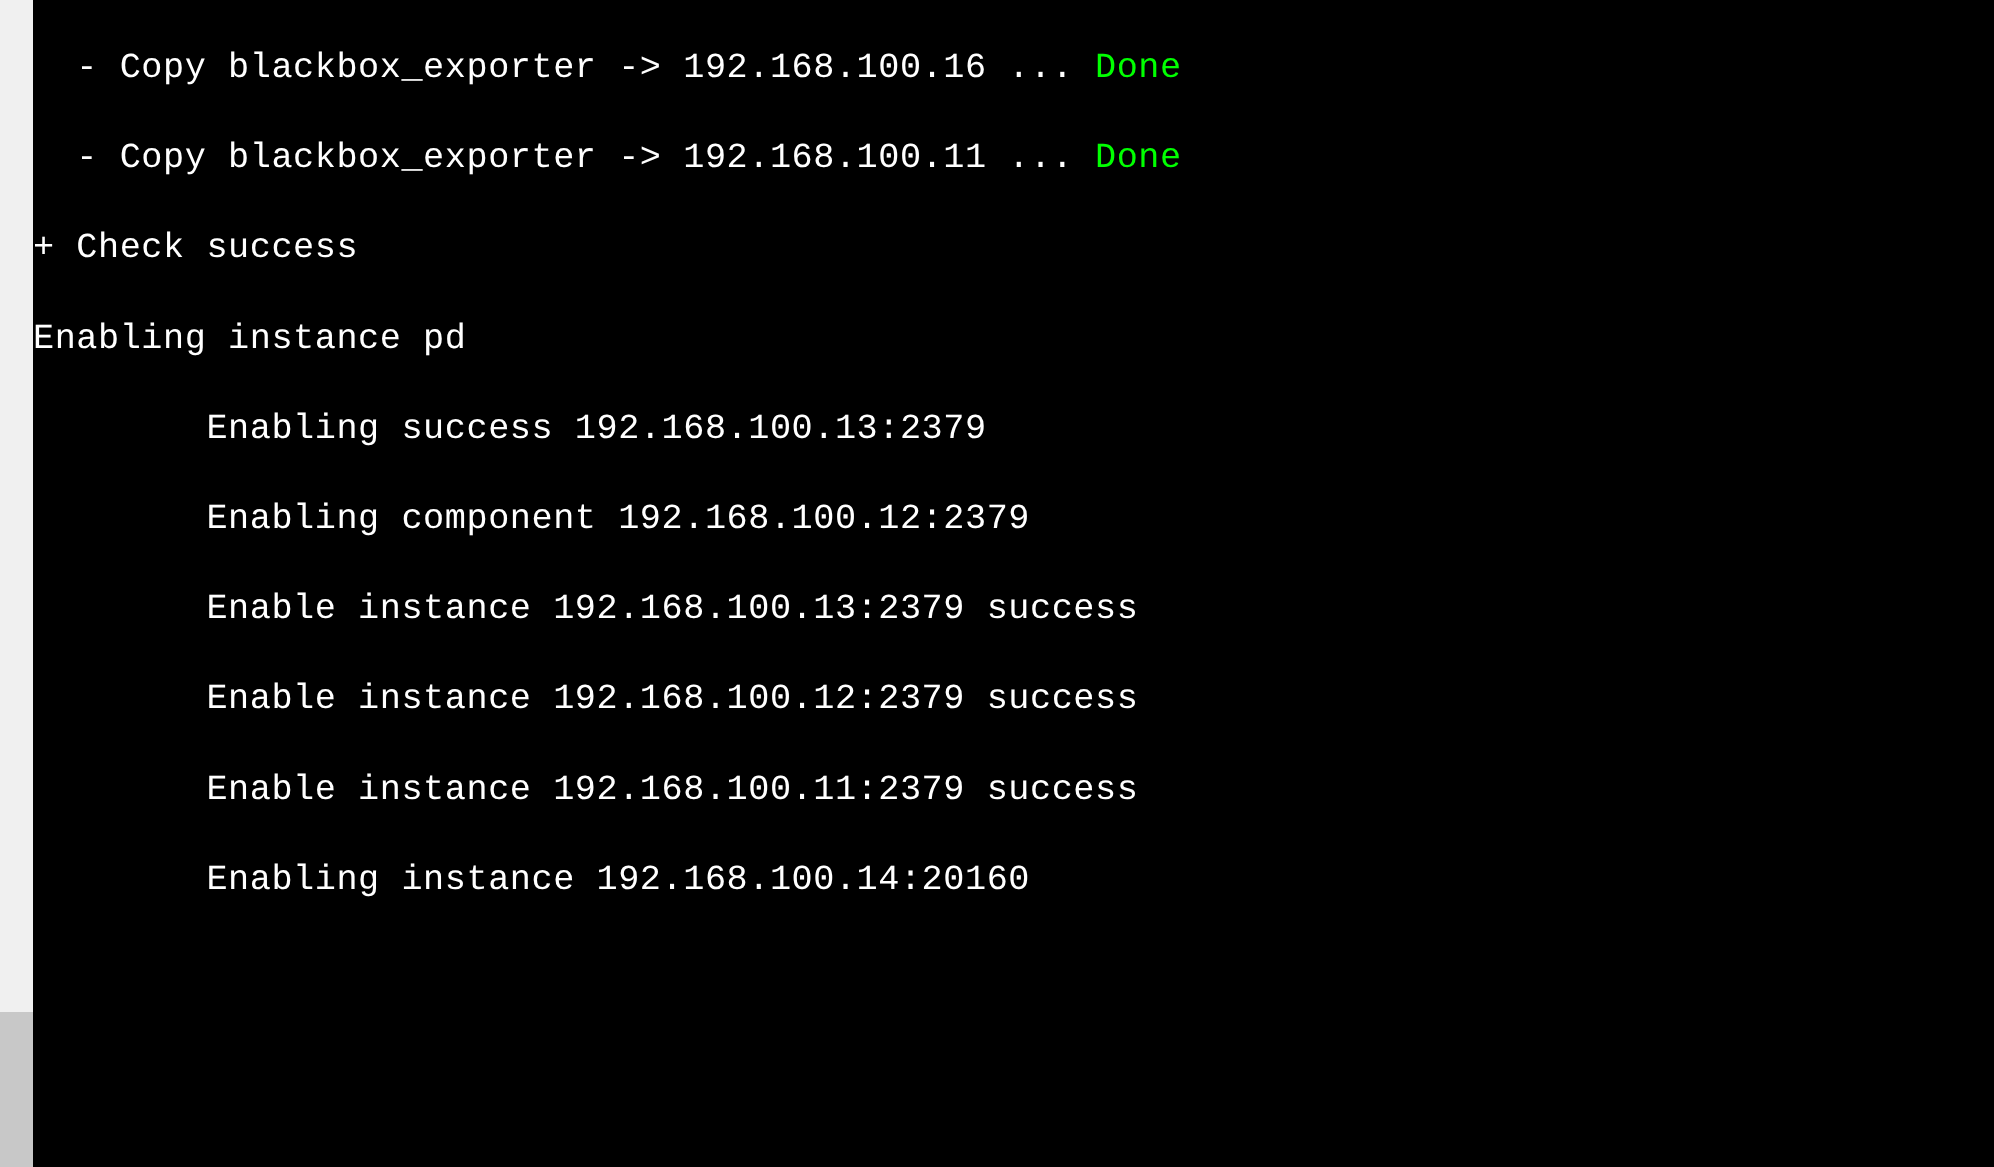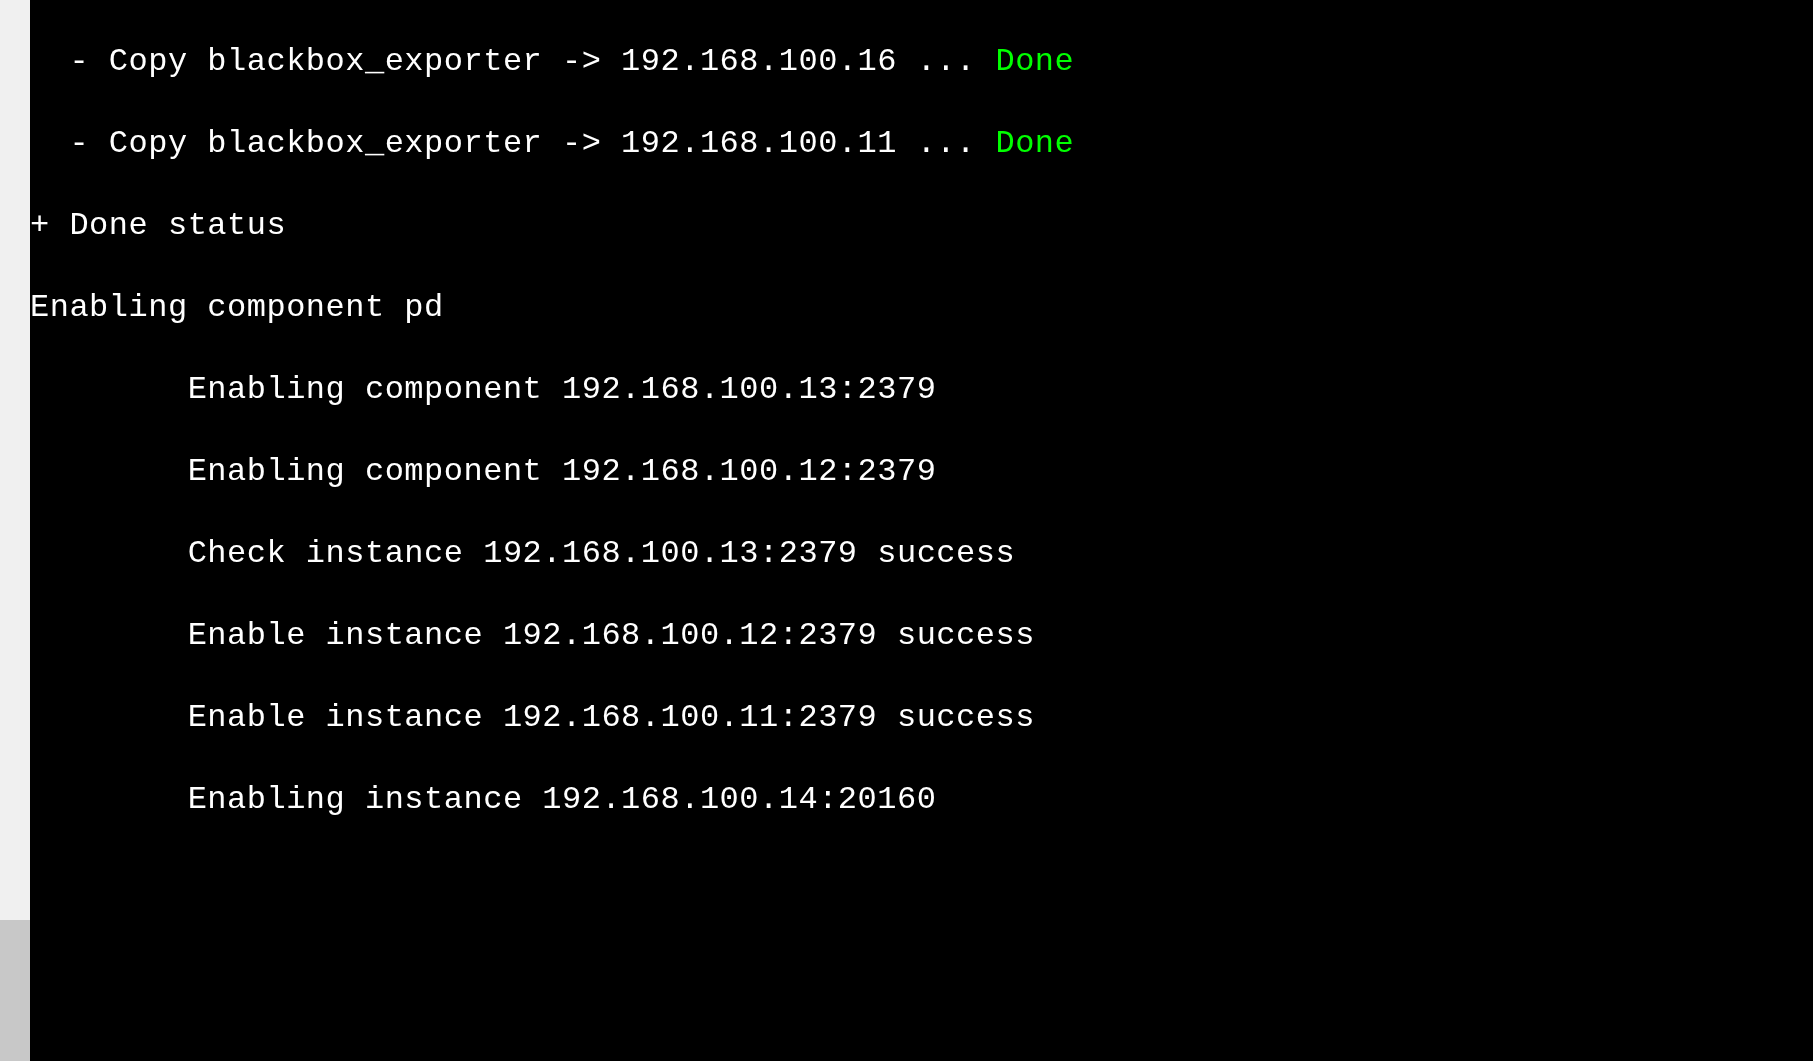--- a/index.html
+++ b/index.html
@@ -53,25 +53,25 @@
 </head>
 <body>
 
 <div class="scrollbar-track">
   <div class="scrollbar-thumb"></div>
 </div>
 
 <div class="terminal-container">
 <span class="line"><span>  - Copy blackbox_exporter -&gt; 192.168.100.16 ... </span><span class="green">Done</span></span>
 <span class="line"><span>  - Copy blackbox_exporter -&gt; 192.168.100.11 ... </span><span class="green">Done</span></span>
-<span class="line">+ Done status</span>
-<span class="line">Enabling component pd</span>
-<span class="line">        Enabling component 192.168.100.13:2379</span>
+<span class="line">+ Check success</span>
+<span class="line">Enabling instance pd</span>
+<span class="line">        Enabling success 192.168.100.13:2379</span>
 <span class="line">        Enabling component 192.168.100.12:2379</span>
-<span class="line">        Check instance 192.168.100.13:2379 success</span>
+<span class="line">        Enable instance 192.168.100.13:2379 success</span>
 <span class="line">        Enable instance 192.168.100.12:2379 success</span>
 <span class="line">        Enable instance 192.168.100.11:2379 success</span>
 <span class="line">        Enabling instance 192.168.100.14:20160</span>
 
 
 
 
 
 
 

